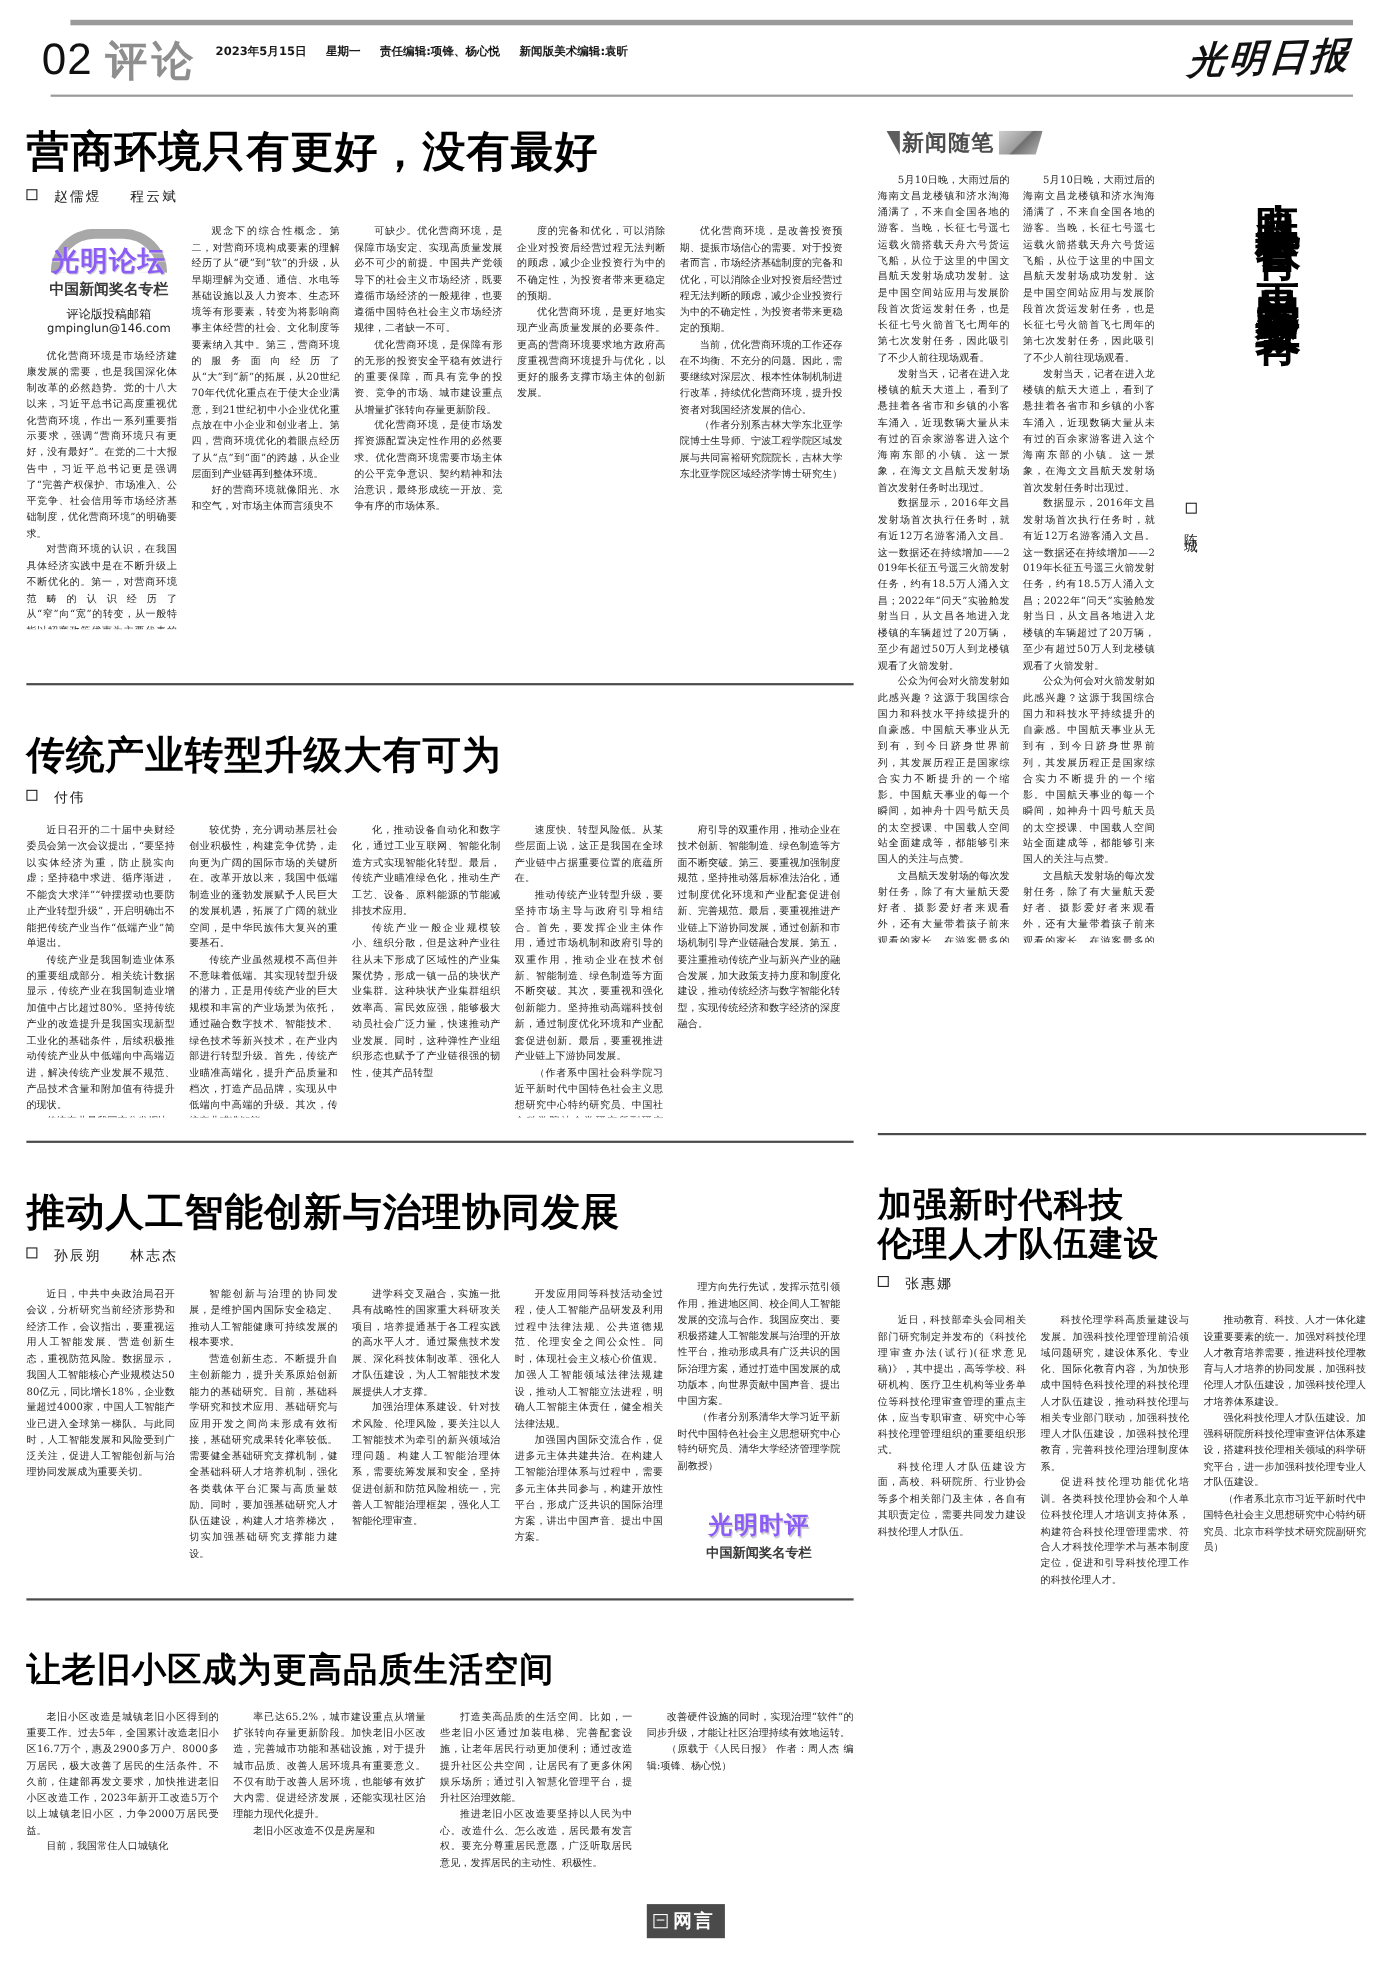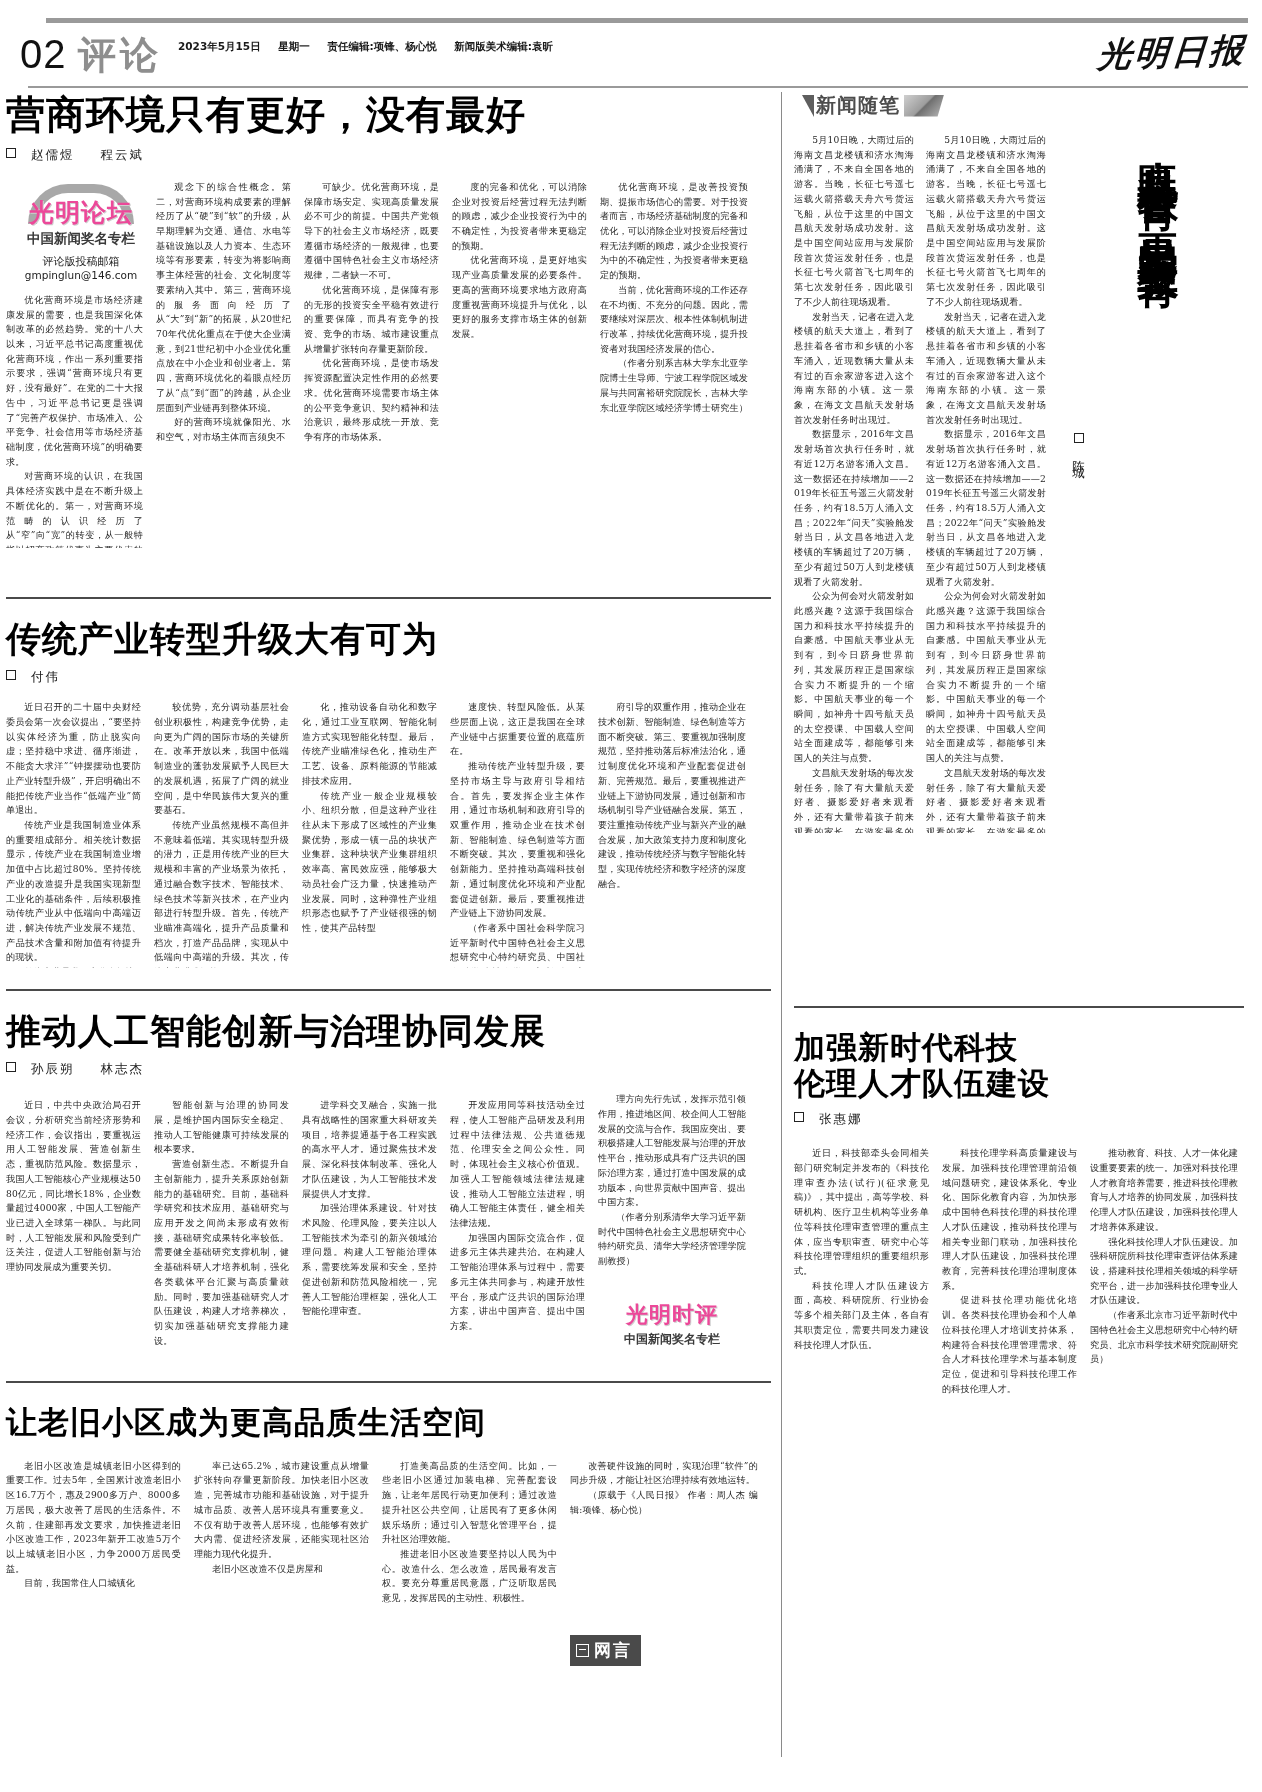--- a/index.html
+++ b/index.html
@@ -5,21 +5,21 @@
   * { box-sizing: border-box; }
   html, body { margin:0; padding:0; }
   body {
     width: 1262px; height: 1792px;
     background: #ffffff;
     font-family: "Liberation Serif", "DejaVu Serif", serif;
     color: #1a1a1a;
     overflow: hidden;
     position: relative;
   }
-  .page { width:1262px; height:1792px; position:relative; padding: 0 6px; }
+  .page { width:1262px; height:1792px; position:relative; padding: 0 24px; }
 
   
   .masthead { position:relative; height: 92px; }
   .top-rule {
     position:absolute; left:40px; right:8px; top:18px;
     height:5px; background:#9a9a9a;
   }
   .bottom-rule {
     position:absolute; left:22px; right:8px; top:86px;
     height:2px; background:#9a9a9a;
@@ -84,21 +84,21 @@
   .colgap > div:last-child { padding-right:0; }
 
   
   .gm-logo { width:150px; text-align:center; position:relative; padding-top:16px; }
   .gm-arc {
     position:absolute; left:22px; top:4px; width:106px; height:40px;
     border:9px solid #a8a8a8; border-bottom:none;
     border-radius:56px 56px 0 0;
   }
   .gm-title {
-    position:relative; font-size:25px; font-weight:bold; color:#ec4899;
+    position:relative; font-size:25px; font-weight:bold; color:#8b5cf6;
     font-family:Liberation Serif, serif; letter-spacing:1px;
     text-shadow: 1px 1px 0 #cfcfcf;
   }
   .gm-sub {
     font-size:13.5px; font-weight:bold; color:#3a3a3a;
     font-family:Liberation Serif, serif; letter-spacing:0px; margin-top:1px;
   }
   .gm-mail1 { font-size:11px; color:#222; margin-top:6px; font-family:"DejaVu Serif",serif;}
   .gm-mail2 { font-size:10.5px; color:#222; font-family:"DejaVu Sans",sans-serif; }
 
@@ -148,21 +148,21 @@
     font-size:12.5px; letter-spacing:6px; color:#1a1a1a;
     font-family:"DejaVu Serif",serif;
     height:100px;
   }
   .vbyline .sq {
     display:inline-block; width:10px;height:10px;border:1.6px solid #222;
     margin-bottom:7px;
   }
 
   
-  .sec { position:relative; }
+  .sec { position:relative;margin-top:24px; }
   .divider-h { height:2px; background:#4a4a4a; }
   .divider-v { width:1px; background:#8a8a8a; }
 
   .flexrow { display:flex; }
 </style>
 </head>
 <body>
 
 <div class="page">
 

